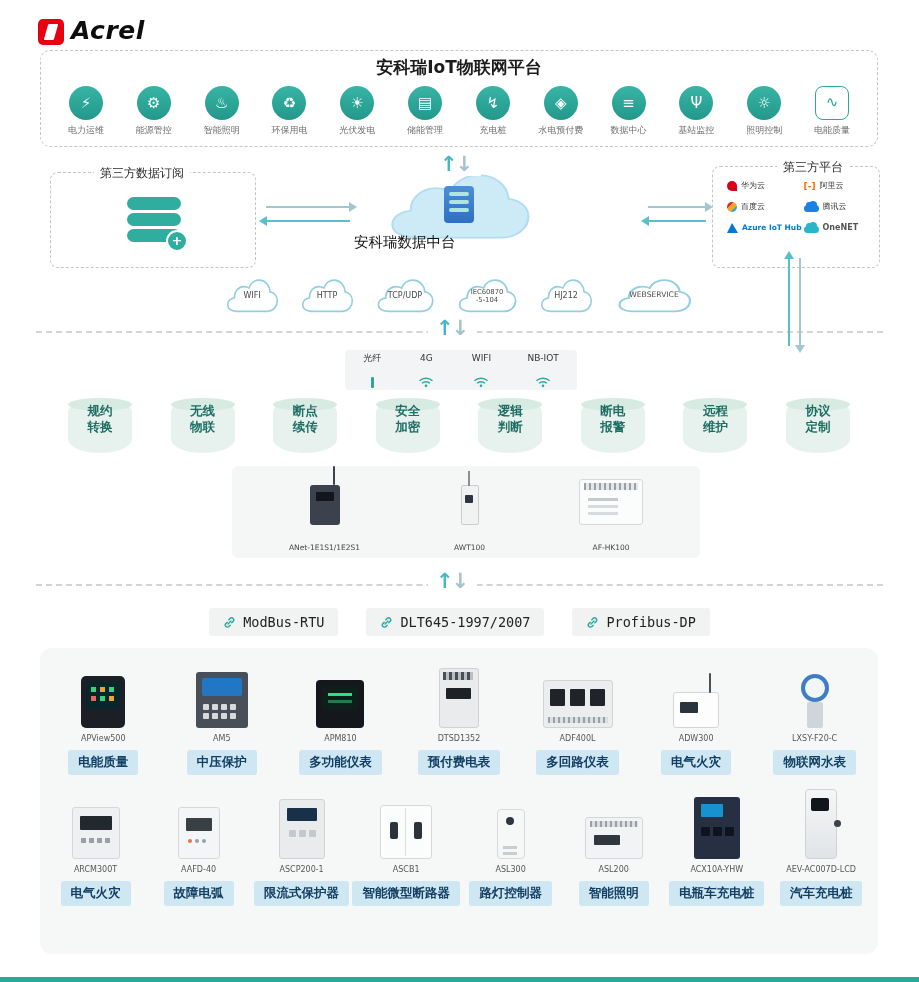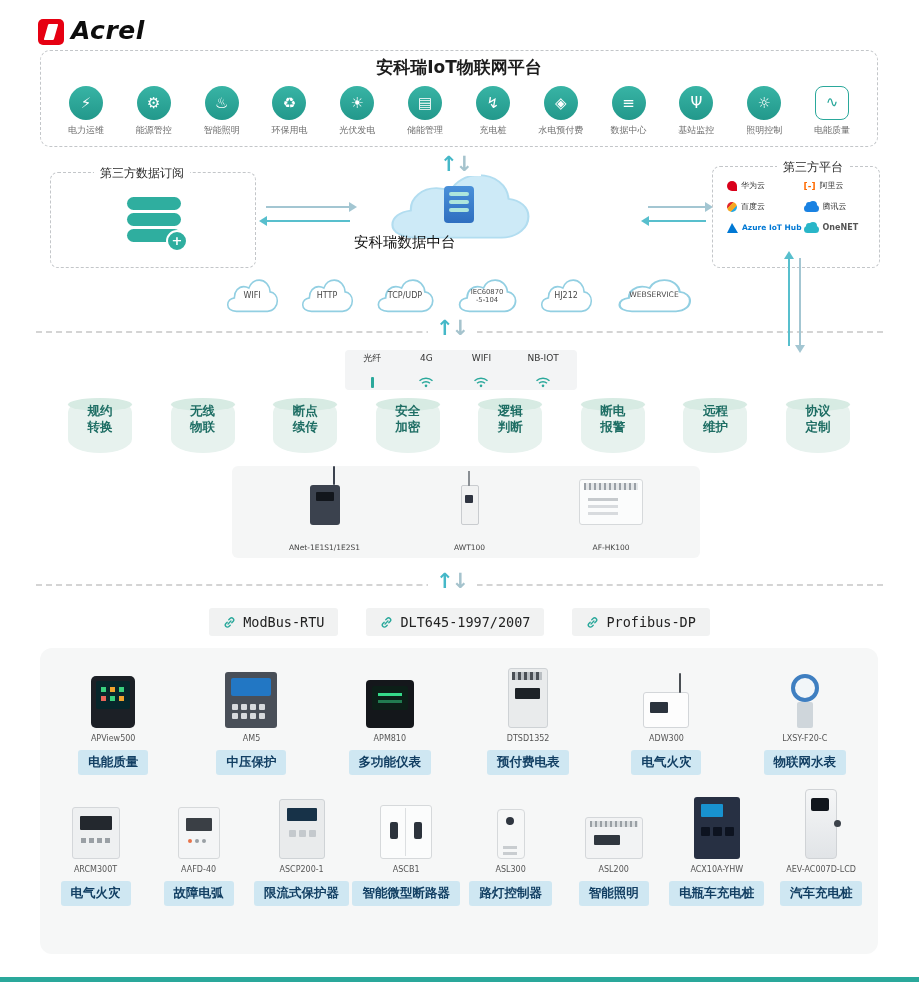--- a/index.html
+++ b/index.html
@@ -532,20 +532,27 @@
         </div>
       <div class="prod">
           <div class="devwrap">
             <span class="dev d-dtsd"></span>
           </div>
           <div class="pmodel" data-bind="products.row1.3.model">DTSD1352</div>
           <div class="pbadge" data-bind="products.row1.3.category">预付费电表</div>
         </div>
       <div class="prod">
           <div class="devwrap">
+            <span class="dev d-adf"></span>
+          </div>
+          <div class="pmodel" data-bind="products.row1.4.model">ADF400L</div>
+          <div class="pbadge" data-bind="products.row1.4.category">多回路仪表</div>
+        </div>
+      <div class="prod">
+          <div class="devwrap">
             <span class="dev d-adw"></span>
           </div>
           <div class="pmodel" data-bind="products.row1.5.model">ADW300</div>
           <div class="pbadge" data-bind="products.row1.5.category">电气火灾</div>
         </div>
       <div class="prod">
           <div class="devwrap">
             <span class="dev d-water"></span>
           </div>
           <div class="pmodel" data-bind="products.row1.6.model">LXSY-F20-C</div>

